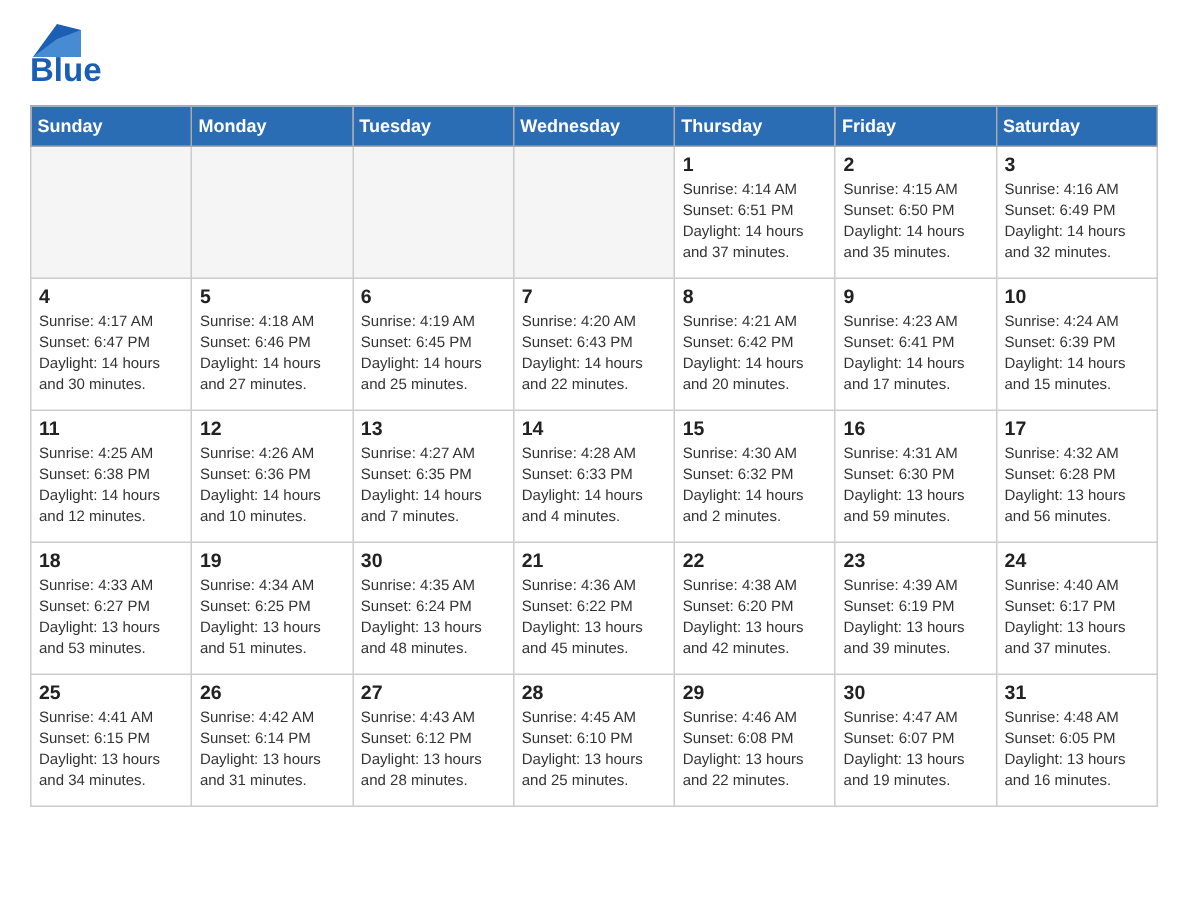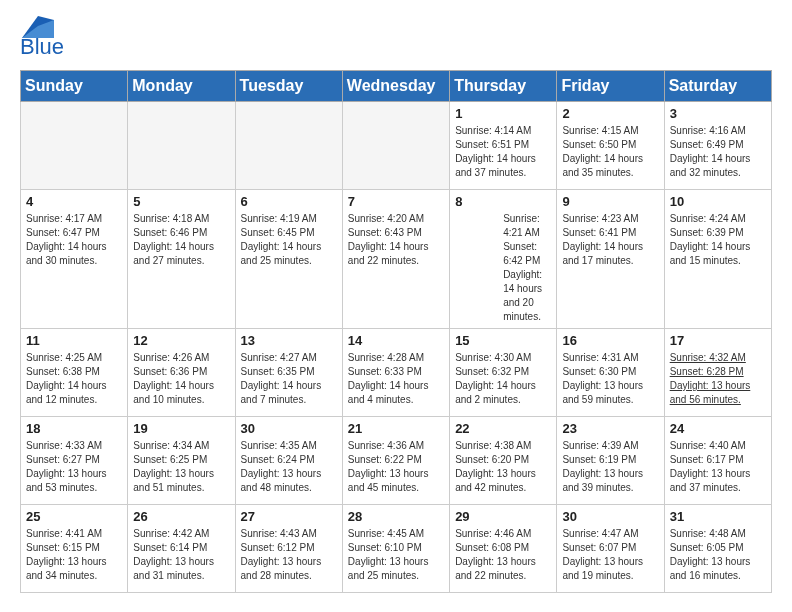--- a/index.html
+++ b/index.html
@@ -35,21 +35,21 @@
       color: #555;
     }
     .calendar {
       width: 100%;
       border-collapse: collapse;
       table-layout: fixed;
     }
     .calendar thead tr th {
       background-color: #2a6db5;
       color: #fff;
-      font-size: 16px;
+      font-size: 12px;
       font-weight: bold;
       padding: 6px 4px;
       text-align: left;
       border: 1px solid #aaa;
     }
     .calendar tbody tr td {
       vertical-align: top;
       border: 1px solid #ccc;
       padding: 4px 5px;
       font-size: 10.5px;
@@ -76,21 +76,21 @@
 <body>
 
 <div class="header">
   <div class="logo">
     <div style="display:flex; align-items:center;">
       <svg width="32" height="22" viewBox="0 0 32 22" style="margin-left:2px; margin-top:-4px;">
         <polygon points="0,22 32,22 32,4 16,0" fill="#1a5fb4"></polygon>
         <polygon points="0,22 16,10 32,4 32,22" fill="#5ba0e0" opacity="0.7"></polygon>
       </svg>
     </div>
-    <div style="font-size:22px; font-weight:normal; color:#1a5fb4; margin-top:-4px;text-align:center;">Blue</div>
+    <div style="font-size:22px; font-weight:bold; color:#1a5fb4; margin-top:-4px;text-align:center;">Blue</div>
   </div>
   <div class="title-block">
     <div class="month-title"></div>
     <div class="location"></div>
   </div>
 </div>
 
 <table class="calendar">
   <thead>
     <tr>
@@ -148,21 +148,21 @@
 Daylight: 14 hours and 25 minutes.</div>
         </td>
         <td>
           <div class="day-num">7</div>
           <div class="day-info" style="white-space: pre-line;">Sunrise: 4:20 AM
 Sunset: 6:43 PM
 Daylight: 14 hours and 22 minutes.</div>
         </td>
         <td>
           <div class="day-num">8</div>
-          <div class="day-info" style="white-space: pre-line; margin-left: 48px;">Sunrise: 4:21 AM
+          <div class="day-info" style="white-space: pre-line;">Sunrise: 4:21 AM
 Sunset: 6:42 PM
 Daylight: 14 hours and 20 minutes.</div>
         </td>
         <td>
           <div class="day-num">9</div>
           <div class="day-info" style="white-space: pre-line;">Sunrise: 4:23 AM
 Sunset: 6:41 PM
 Daylight: 14 hours and 17 minutes.</div>
         </td>
         <td>
@@ -204,21 +204,21 @@
 Daylight: 14 hours and 2 minutes.</div>
         </td>
         <td>
           <div class="day-num">16</div>
           <div class="day-info" style="white-space: pre-line;">Sunrise: 4:31 AM
 Sunset: 6:30 PM
 Daylight: 13 hours and 59 minutes.</div>
         </td>
         <td>
           <div class="day-num">17</div>
-          <div class="day-info" style="white-space: pre-line; text-decoration: underline;">Sunrise: 4:32 AM
+          <div class="day-info" style="white-space: pre-line;">Sunrise: 4:32 AM
 Sunset: 6:28 PM
 Daylight: 13 hours and 56 minutes.</div>
         </td>
       </tr>
       <tr>
         <td>
           <div class="day-num">18</div>
           <div class="day-info" style="white-space: pre-line;">Sunrise: 4:33 AM
 Sunset: 6:27 PM
 Daylight: 13 hours and 53 minutes.</div>

